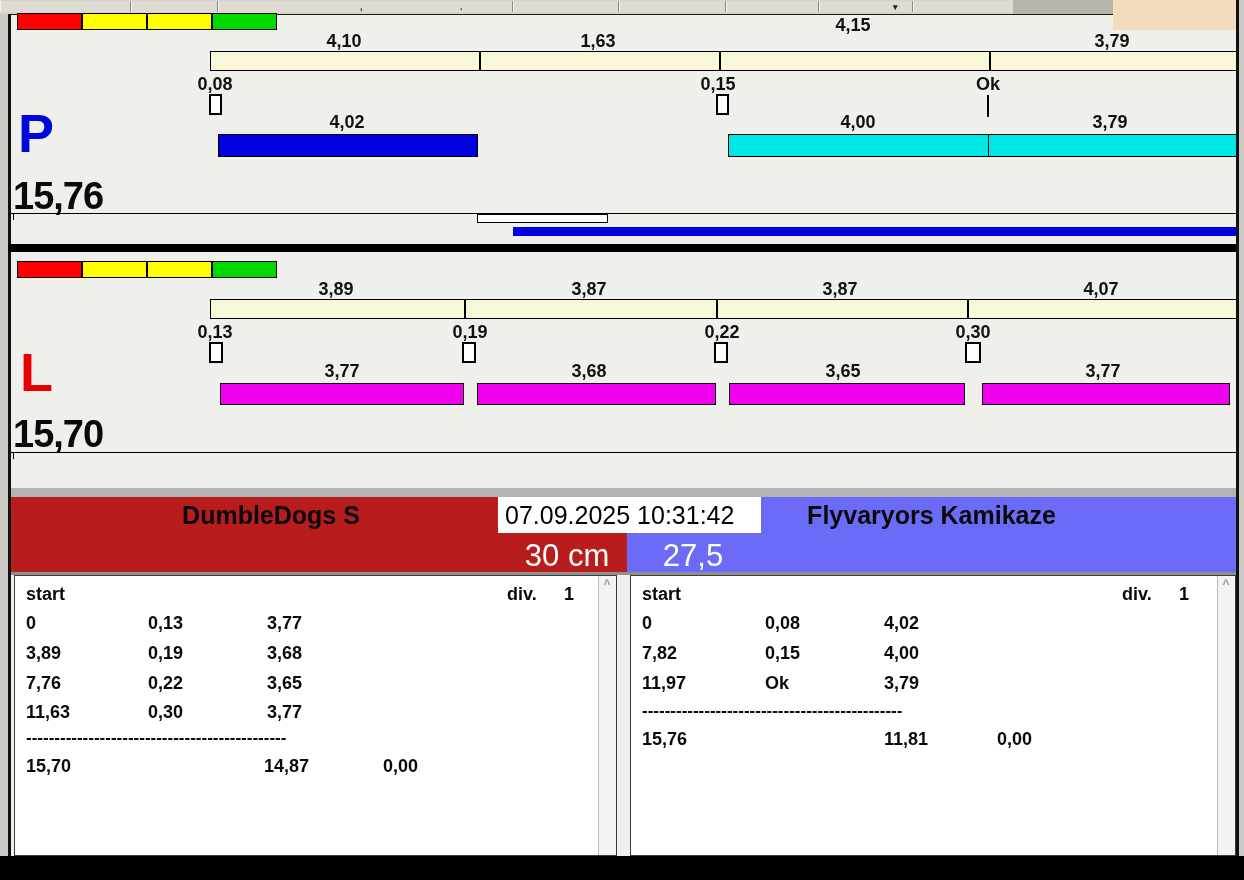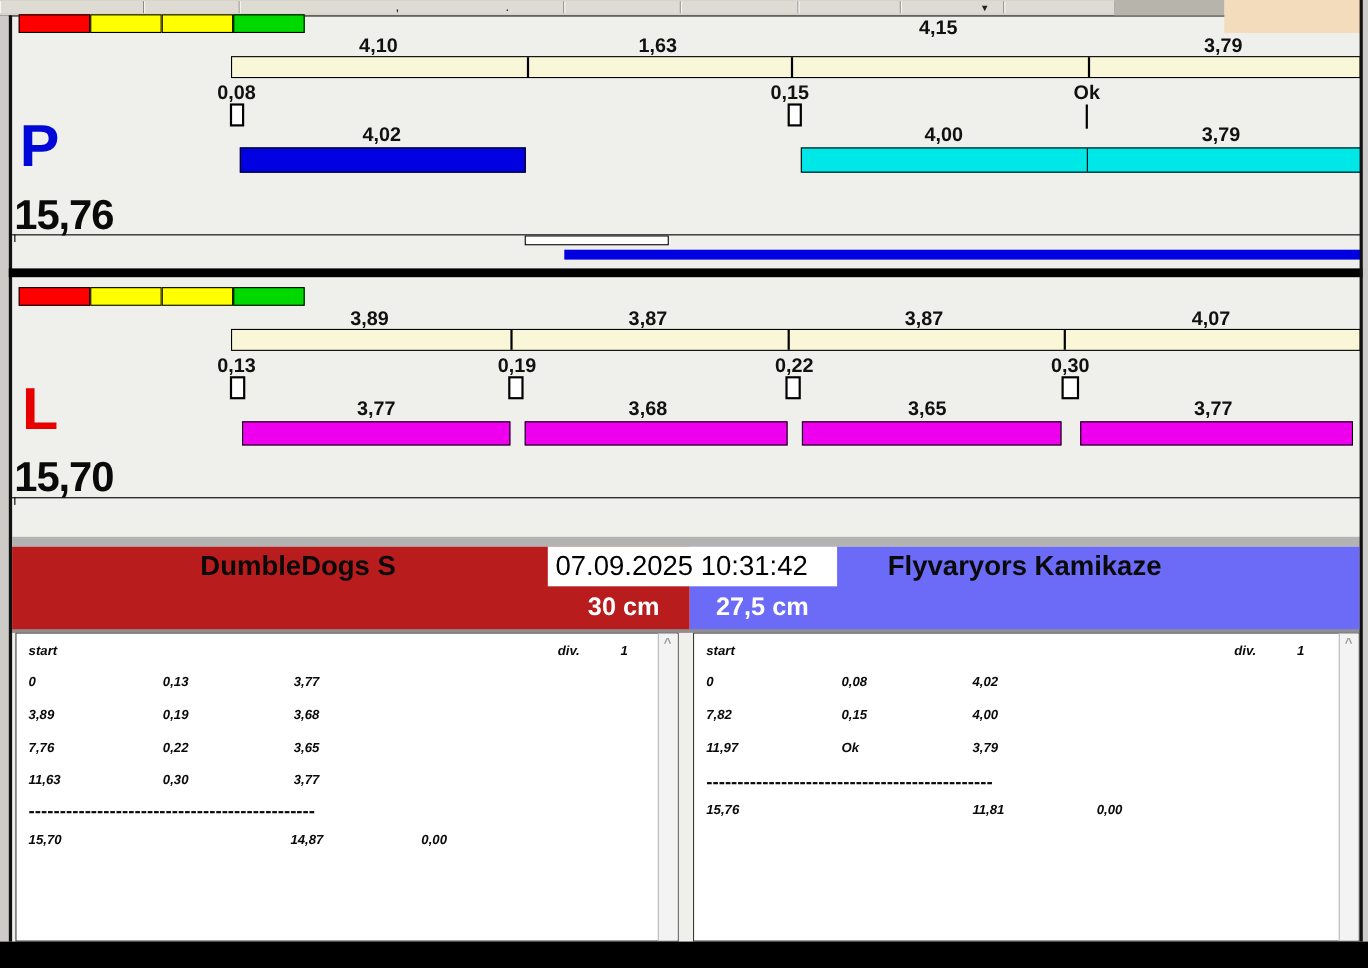--- a/index.html
+++ b/index.html
@@ -42,28 +42,28 @@
   .progress{background:#0000e0;}
   .thick{background:#000;height:8px;}
   .graydiv{background:#b3b3b3;}
 
   
   .hdr{height:78px;top:497px;}
   .hdr-red{background:#b91c1c;}
   .hdr-blue{background:#6b6bf7;}
   .teamname{font-weight:700;font-size:25px;color:#0a0a0a;text-align:center;}
   .dogs{font-weight:700;font-size:19px;color:#fff;text-align:center;}
-  .heightlbl{font-weight:700;font-size:23px;color:#fff;text-align:center;width:110px;}
+  .heightlbl{font-weight:400;font-size:31px;color:#fff;text-align:center;width:110px;}
   .clockbox{background:#fff;height:36px;}
   .clock{font-size:25px;color:#000;padding:4px 0 0 7px;white-space:nowrap;}
   .hdrline{height:3px;background:#8f8f8f;top:572px;}
 
   
   .tbl{top:575px;height:281px;background:#fff;border:1px solid #3c3c3c;box-sizing:border-box;}
-  .cell{position:absolute;font-weight:700;font-size:12px;color:#0a0a0a;white-space:nowrap;font-style:italic;}
+  .cell{position:absolute;font-weight:700;font-size:18px;color:#0a0a0a;white-space:nowrap;}
   .dashes{position:absolute;font-weight:700;font-size:17px;color:#0a0a0a;letter-spacing:0;white-space:nowrap;}
   .sbar{position:absolute;top:0;right:0;width:17px;height:100%;background:#f3f3f3;border-left:1px solid #b9b9b9;}
   .schev{position:absolute;top:1px;left:0;width:16px;text-align:center;font-size:12px;color:#9a9a9a;font-weight:700;}
 </style>
 </head>
 <body>
 
 <div id="stage">
 
   <div class="abs toolbar">

